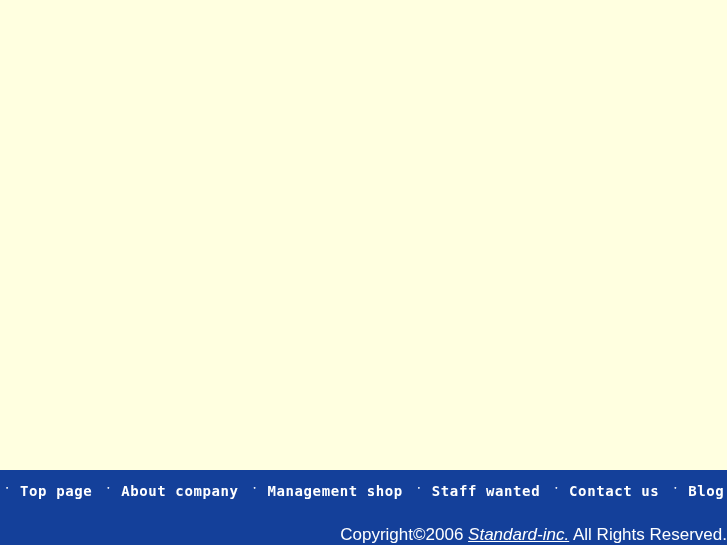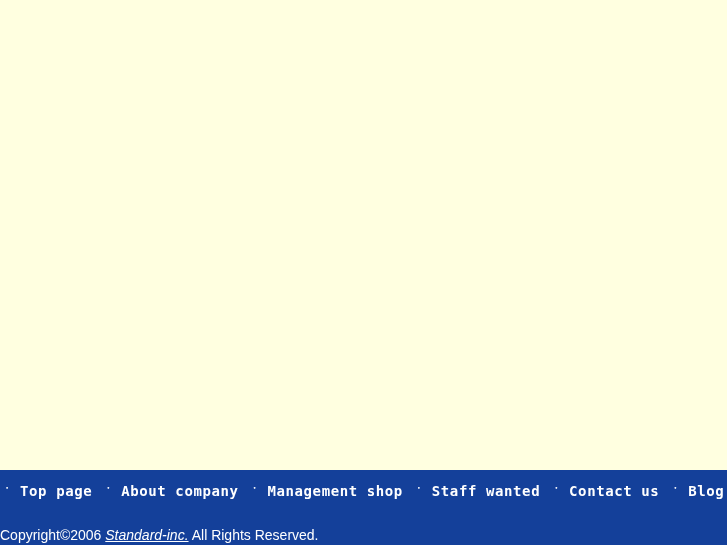--- a/index.html
+++ b/index.html
@@ -80,25 +80,25 @@
   .nav-bullet.first {
     padding-left: 0;
   }
 
   #footer-copyright {
     position: absolute;
     left: 0;
     top: 58px;
     width: 727px;
     height: 14px;
-    text-align: left;
+    text-align: right;
     white-space: nowrap;
     color: #ffffff;
     font-family: "Liberation Sans", sans-serif;
-    font-size: 14px;
+    font-size: 17px;
     font-weight: normal;
     line-height: 14px;
   }
 
   #footer-copyright .copy-prefix,
   #footer-copyright .copy-suffix {
     color: #ffffff;
   }
 
   #footer-copyright .copy-link {

